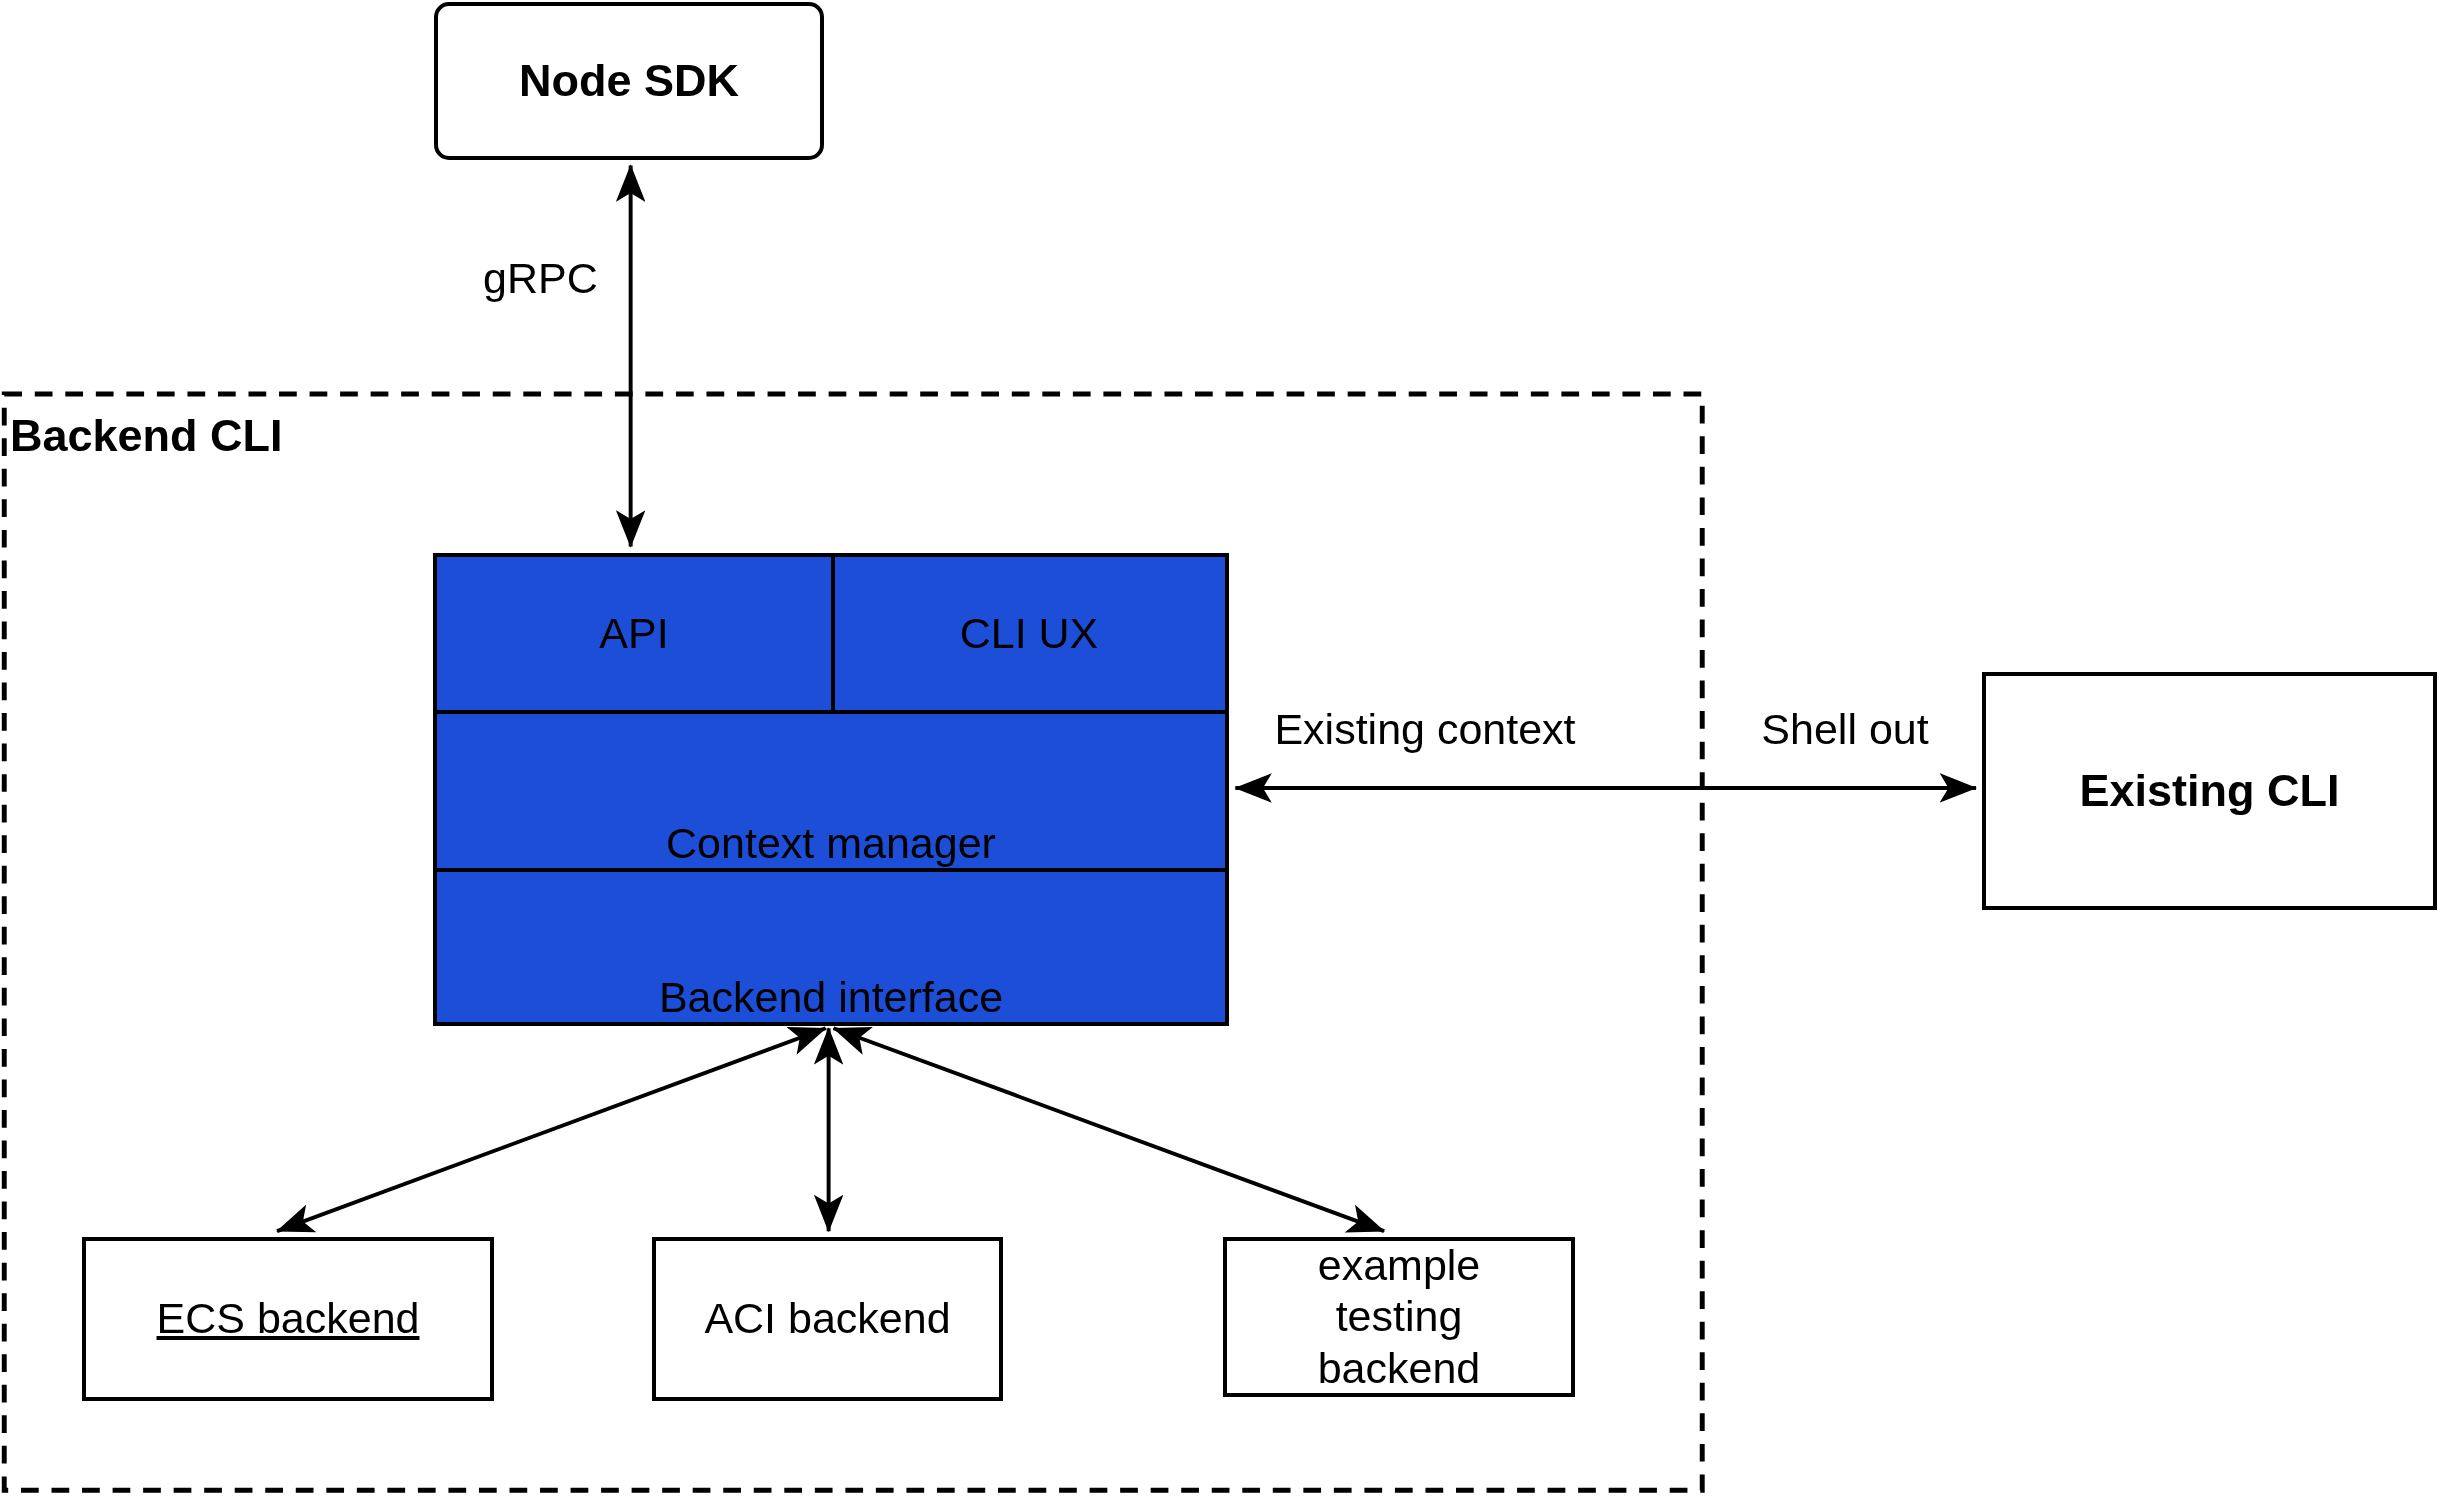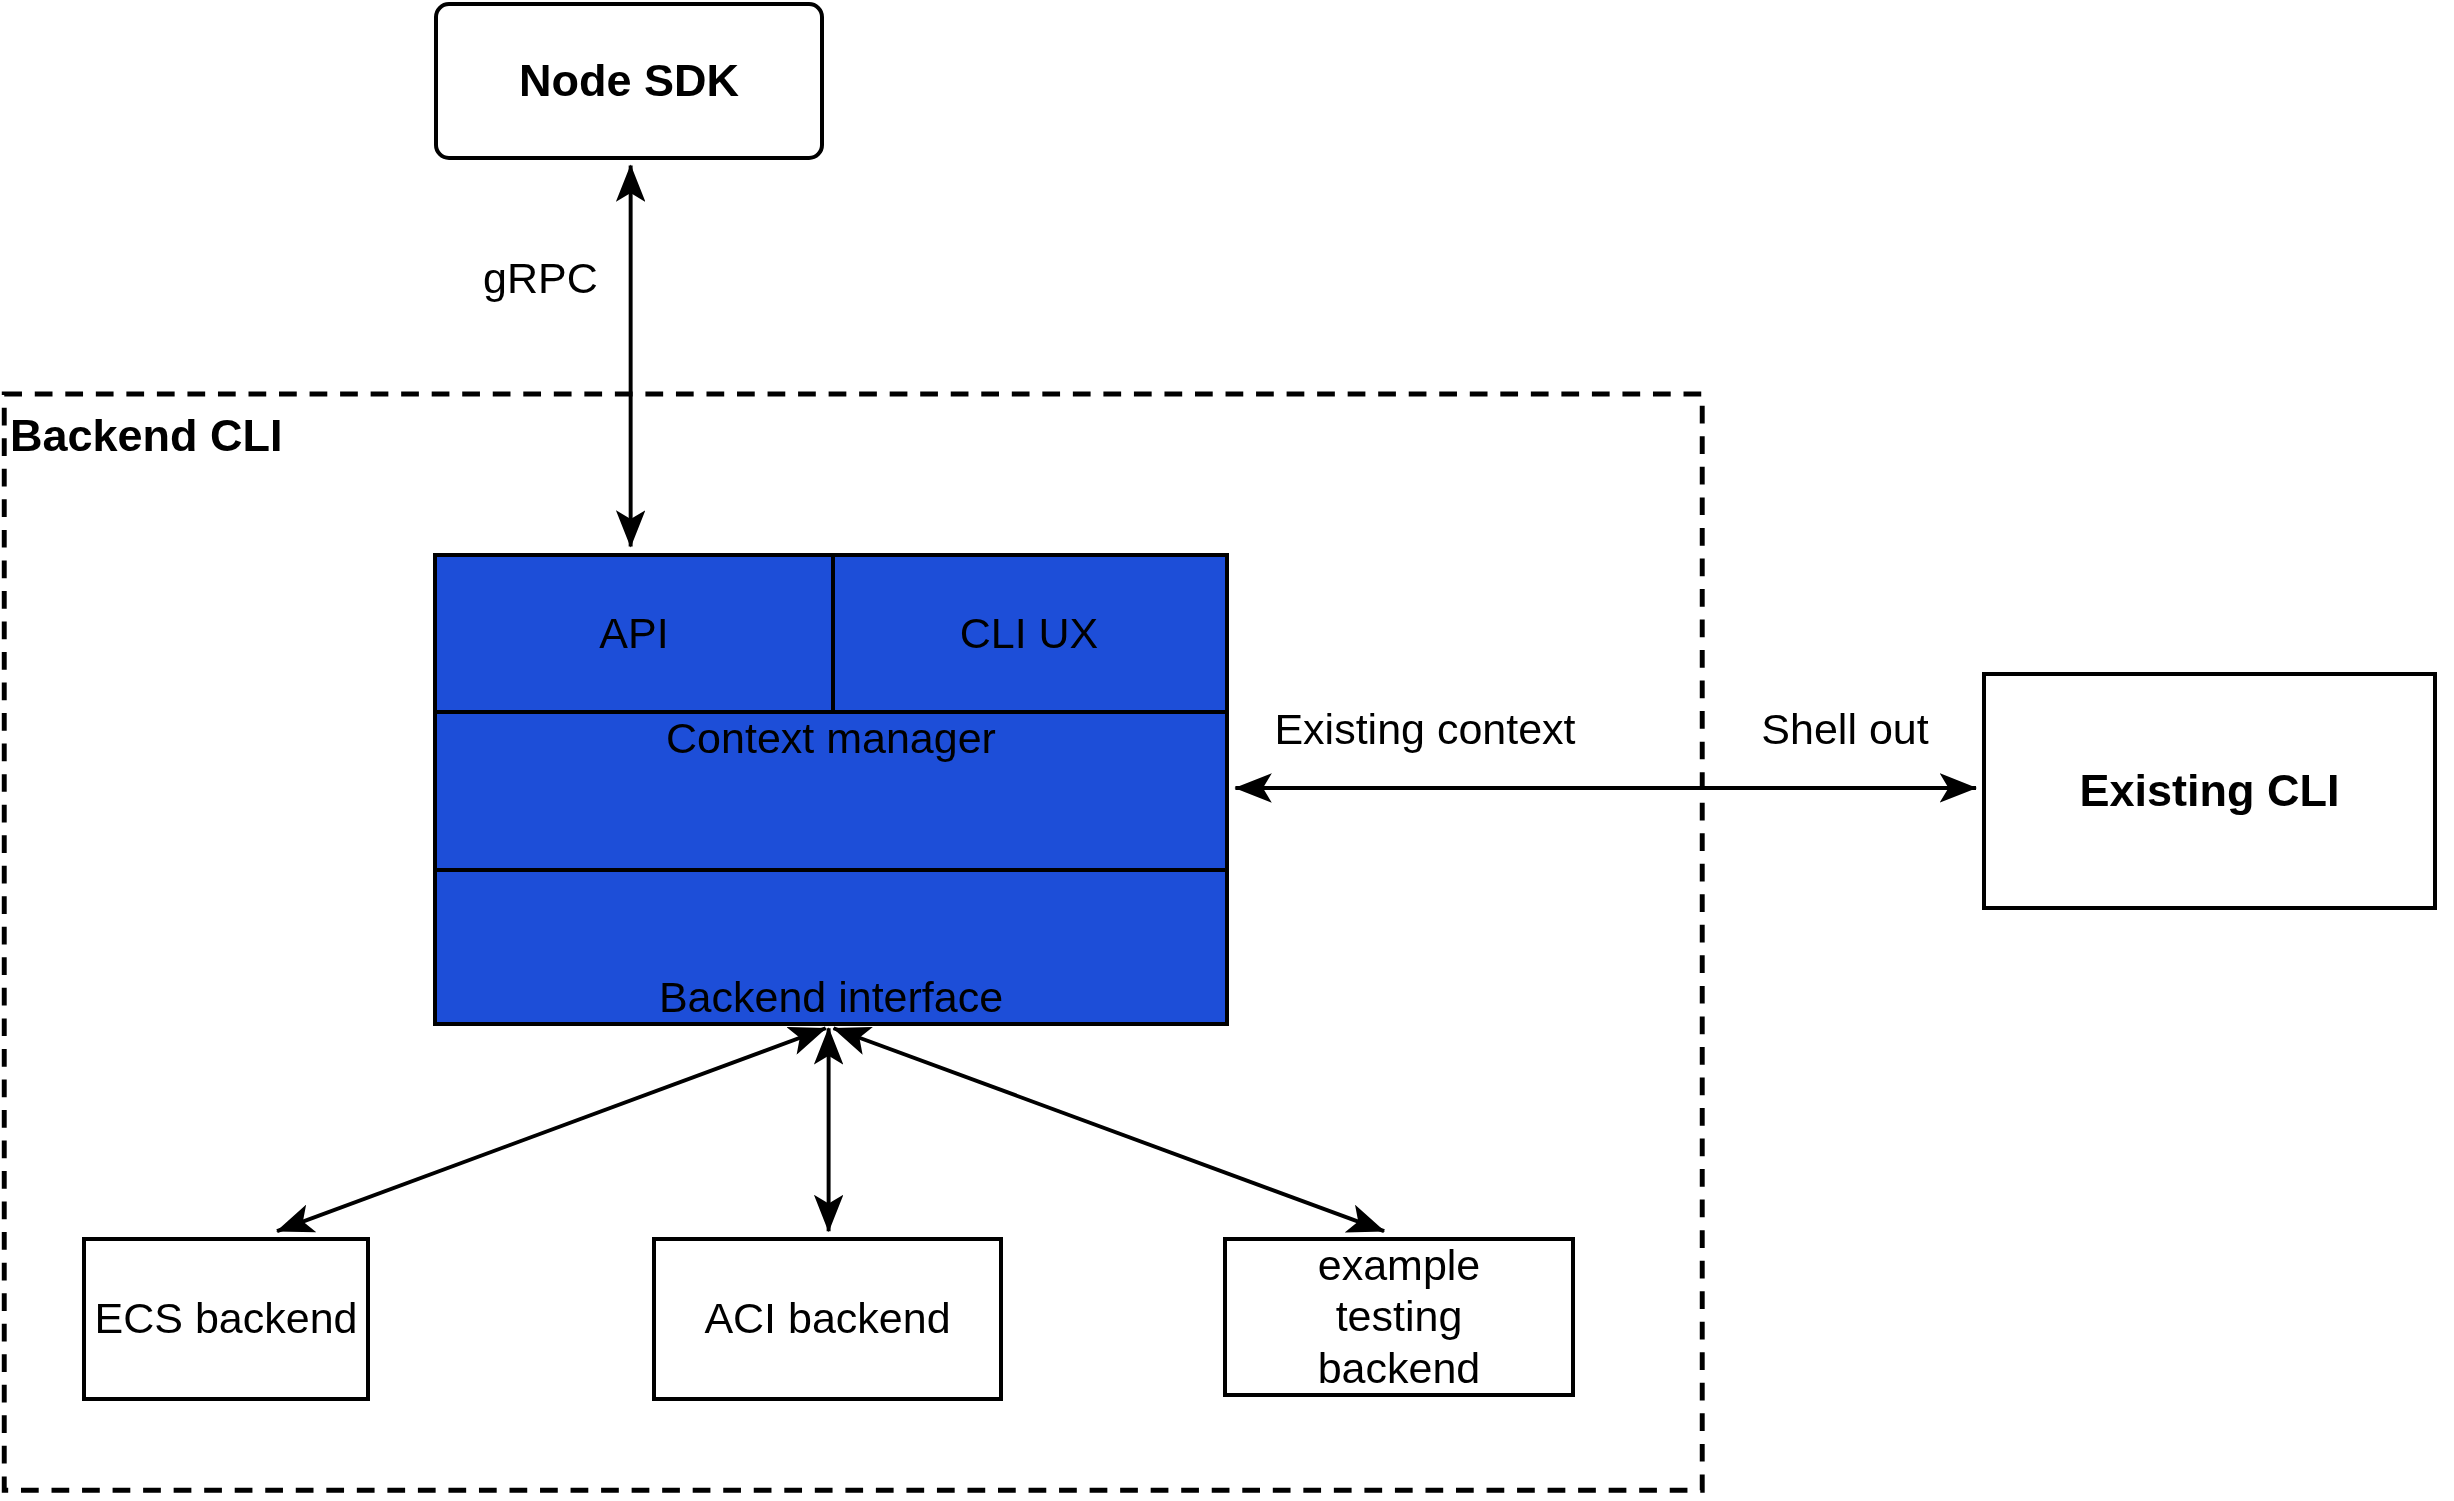--- a/index.html
+++ b/index.html
@@ -45,21 +45,21 @@
     align-items: center;
     justify-content: center;
     font-size: 43px;
   }
   .stack .cell.api { width: 394px; }
   .stack .cell.cliux { width: 392px; border-left: 4.9px solid #000000; box-sizing: border-box; }
   .stack .row-mid {
     height: 158px;
     border-top: 4.9px solid #000000;
     box-sizing: border-box;
-    display: flex; align-items: flex-start; justify-content: center;
+    display: flex; align-items: flex-end; justify-content: center;
     font-size: 43px;
   }
   .stack .row-bot {
     flex: 1;
     border-top: 4.9px solid #000000;
     box-sizing: border-box;
     display: flex; align-items: flex-end; justify-content: center;
     font-size: 43px;
   }
   .edge-label {
@@ -123,21 +123,21 @@
     </div>
     <div class="row-bot">
       <span>Backend interface</span>
     </div>
   </div>
 
   <div class="node bold" style="left:1982px; top:672px; width:455px; height:238px;">
     <span>Existing CLI</span>
   </div>
 
-  <div class="node" style="left:82px; top:1237px; width:288px; height:164px;">
+  <div class="node" style="left:82px; top:1237px; width:412px; height:164px;text-decoration:underline;">
     <span>ECS backend</span>
   </div>
 
   <div class="node" style="left:652px; top:1237px; width:351px; height:164px;">
     <span>ACI backend</span>
   </div>
 
   <div class="node" style="left:1223px; top:1237px; width:352px; height:160px; padding:0 27.6px;">
     <span>example testing backend</span>
   </div>

